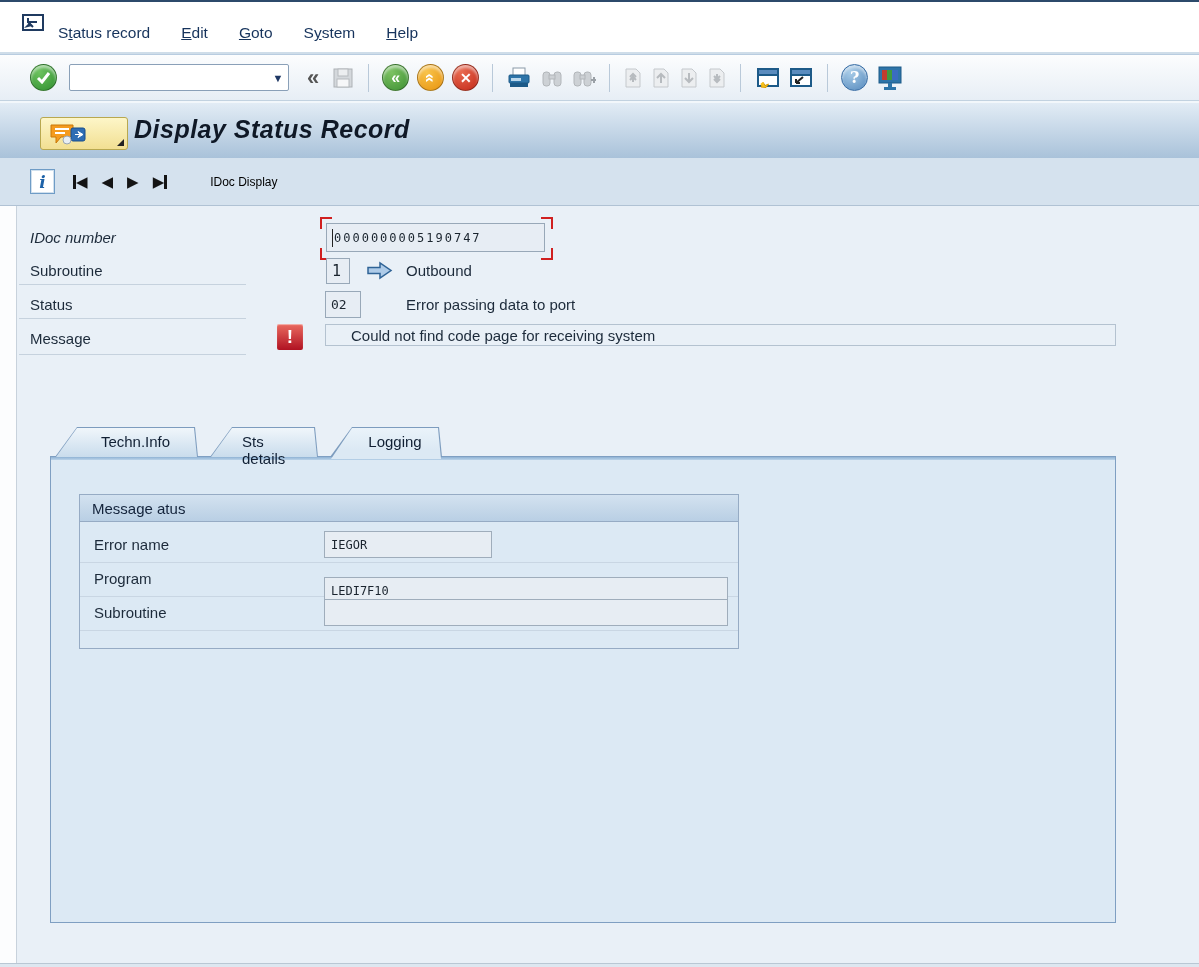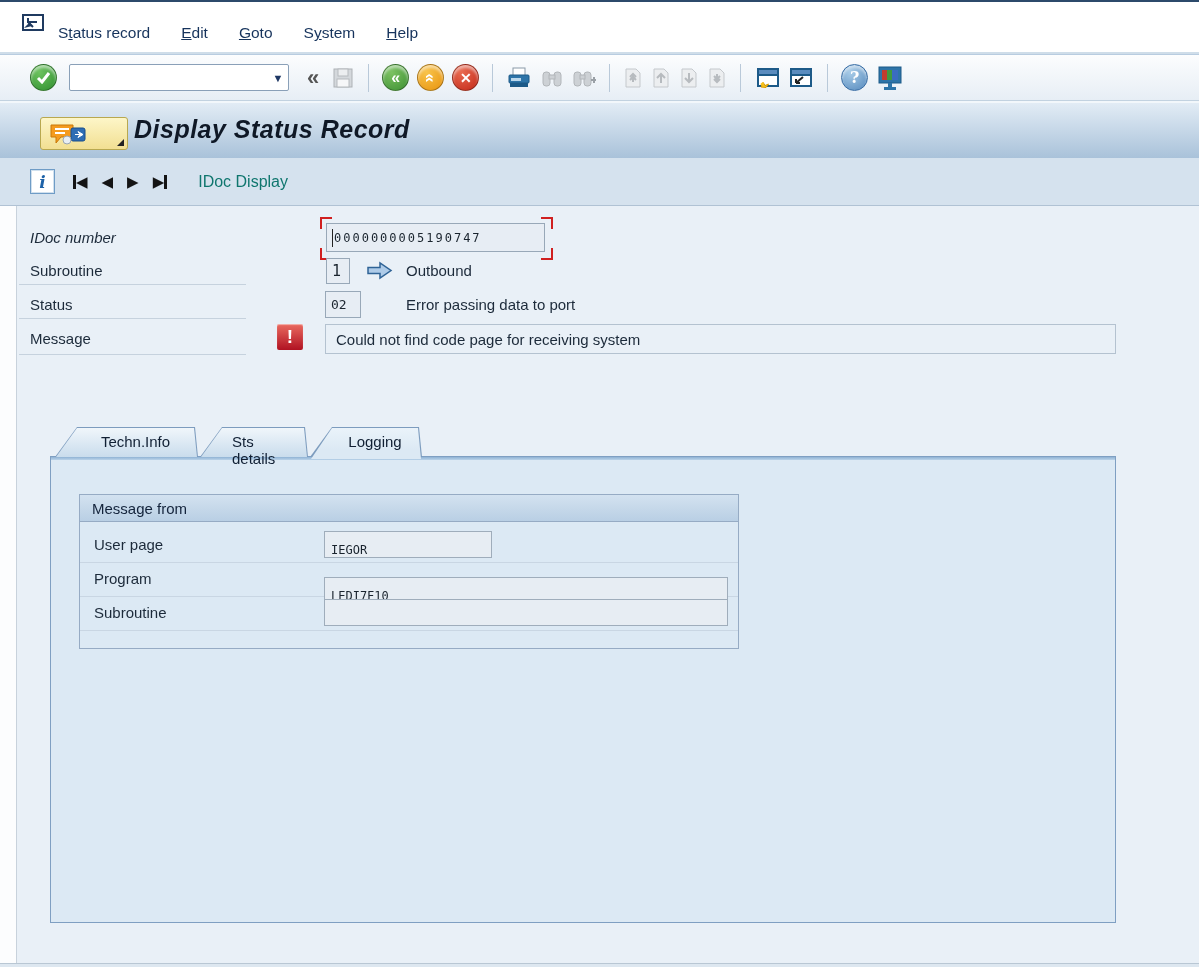--- a/index.html
+++ b/index.html
@@ -37,58 +37,58 @@
   .page-title{position:absolute;left:134px;top:12px;font-size:25px;font-weight:bold;font-style:italic;color:#0f1826;letter-spacing:.5px;}
   
   .apptoolbar{position:absolute;left:0;top:158px;width:1199px;height:48px;background:#d5e2ee;box-sizing:border-box;
               border-bottom:1px solid #b0c2d4;display:flex;align-items:center;}
   .infobtn{width:25px;height:25px;background:#fff;border:1px solid #6f9cc6;box-shadow:0 0 0 1px #d0e0ee inset;
            display:flex;align-items:center;justify-content:center;margin-left:30px;box-sizing:border-box;
            font-family:"DejaVu Serif",serif;font-weight:bold;font-size:17px;color:#1d62a8;}
   .navbtn{display:flex;align-items:center;color:#141414;font-size:14px;margin:0 7px;height:24px;}
   .navbar{display:inline-block;width:3px;height:14px;background:#141414;}
   .navtri{font-size:15px;line-height:15px;}
-  .app-label{font-size:16px;color:#0f766e;margin-left:24px;}
+  .app-label{font-size:12px;color:#000000;margin-left:36px;}
   
   .content{position:absolute;left:0;top:206px;width:1199px;height:757px;background:#e9f0f7;}
   .gutter{position:absolute;left:0;top:0;width:17px;height:757px;background:#fcfdfe;border-right:1px solid #c8d2dc;box-sizing:border-box;}
   .hairline{position:absolute;left:19px;width:227px;height:1px;background:#c6d2de;}
   .fld{background:#e7edf4;border:1px solid #98a8b8;box-sizing:border-box;display:flex;align-items:center;padding-left:5px;}
   .fld-flat{background:#e9f0f7;border:1px solid #b4c2d0;}
   .caret{width:1px;height:18px;background:#222;margin-right:1px;}
   .corner{position:absolute;width:10px;height:10px;}
   .corner.tl{border-top:2px solid #d02020;border-left:2px solid #d02020;}
   .corner.tr{border-top:2px solid #d02020;border-right:2px solid #d02020;}
   .corner.bl{border-bottom:2px solid #d02020;border-left:2px solid #d02020;}
   .corner.br{border-bottom:2px solid #d02020;border-right:2px solid #d02020;}
   .erricon{width:26px;height:26px;border-radius:2px;background:linear-gradient(#ea6a5f,#b01222);
            display:flex;align-items:center;justify-content:center;color:#fff;font-weight:bold;font-size:19px;
            box-shadow:inset 0 1px 1px rgba(255,255,255,.5);}
   
-  .tabstrip{position:absolute;left:55px;top:221px;height:30px;display:flex;gap:2px;z-index:3;}
+  .tabstrip{position:absolute;left:55px;top:221px;height:30px;display:flex;gap:12px;z-index:3;}
   .tab{position:relative;height:30px;cursor:default;}
   .tab .shape{position:absolute;inset:0;background:#7d9cbe;clip-path:polygon(22px 0,calc(100% - 3px) 0,100% 100%,0 100%);}
   .tab .fill{position:absolute;left:1px;right:1px;top:1px;bottom:0;background:linear-gradient(#f0f6fb,#c9dcec);
              clip-path:polygon(21px 0,calc(100% - 3px) 0,100% 100%,0 100%);}
   .tab.active{z-index:6;}
   .tab.active .fill{background:linear-gradient(#eaf3fa 0%,#dce9f4 70%);bottom:-2px;}
   .tab .tlbl{position:relative;z-index:2;display:flex;justify-content:center;padding:6px 14px 0 32px;font-size:15px;color:#101f33;}
   
   .panel{position:absolute;left:50px;top:250px;width:1066px;height:467px;background:#dce9f4;
          border:1px solid #7f9fc2;box-sizing:border-box;z-index:2;}
   .panel::before{content:"";position:absolute;left:0;right:0;top:0;height:3px;background:linear-gradient(#8fb2d4,#bad3e9);}
   
   .groupbox{position:absolute;left:28px;top:37px;width:660px;height:155px;border:1px solid #96abc4;box-sizing:border-box;background:#dce9f4;}
   .ghead{height:27px;background:linear-gradient(#d3e2f0,#b9cfe4);border-bottom:1px solid #96abc4;
          display:flex;align-items:center;padding-left:12px;font-size:15px;color:#13233b;box-sizing:border-box;}
   .grows{padding-top:6px;}
   .grow{position:relative;height:34px;box-shadow:0 1px 0 #c9d6e3;}
   .grow .lbl{position:absolute;left:14px;top:8px;}
   .gfld{position:absolute;top:3px;height:27px;background:#e7edf3;border:1px solid #9fadbb;box-sizing:border-box;
-        display:flex;align-items:flex-end;padding-left:6px;}
+        display:flex;align-items:center;padding-left:6px;}
   .bottom-edge{position:absolute;left:0;top:963px;width:1199px;height:4px;background:#dde7f0;border-top:1px solid #b9c7d4;box-sizing:border-box;}
   .ico{display:block;}
 </style>
 </head>
 <body>
 
 <div id="app">
   <div class="topline"></div>
 
   <div class="menubar">
@@ -279,21 +279,21 @@
 
     <div class="abs lbl" style="left:30px;top:90px;">Status</div>
     <div class="abs fld" style="left:325px;top:85px;width:36px;height:27px;">
       <span class="mono" style="font-size:13px;">02</span>
     </div>
     <div class="abs lbl" style="left:406px;top:90px;">Error passing data to port</div>
     <div class="hairline" style="top:112px;"></div>
 
     <div class="abs lbl" style="left:30px;top:124px;">Message</div>
     <div class="abs erricon" style="left:277px;top:118px;">!</div>
-    <div class="abs fld fld-flat" style="left:325px;top:118px;width:791px;height:30px;padding-left:10px;">
+    <div class="abs fld fld-flat" style="left:325px;top:118px;width:791px;height:22px;padding-left:25px;">
       <span class="lbl">Could not find code page for receiving system</span>
     </div>
     <div class="hairline" style="top:148px;"></div>
 
     <div class="tabstrip">
       <div class="tab" style="width:143px;">
         <div class="shape"></div>
           <div class="fill"></div>
         <div class="tlbl">Techn.Info</div>
       </div>
@@ -304,24 +304,24 @@
       </div>
       <div class="tab active" style="width:112px;">
         <div class="shape"></div>
           <div class="fill"></div>
         <div class="tlbl">Logging</div>
       </div>
     </div>
 
     <div class="panel">
       <div class="groupbox">
-        <div class="ghead">Message from</div>
+        <div class="ghead">Message atus</div>
         <div class="grows">
           <div class="grow">
-            <span class="lbl">User page</span>
+            <span class="lbl">Error name</span>
             <div class="gfld" style="left:244px;width:168px;">
               <span class="mono">IEGOR</span>
             </div>
           </div>
           <div class="grow">
             <span class="lbl">Program</span>
             <div class="gfld" style="left:244px;width:404px;margin-top:12px;">
               <span class="mono">LEDI7F10</span>
             </div>
           </div>

